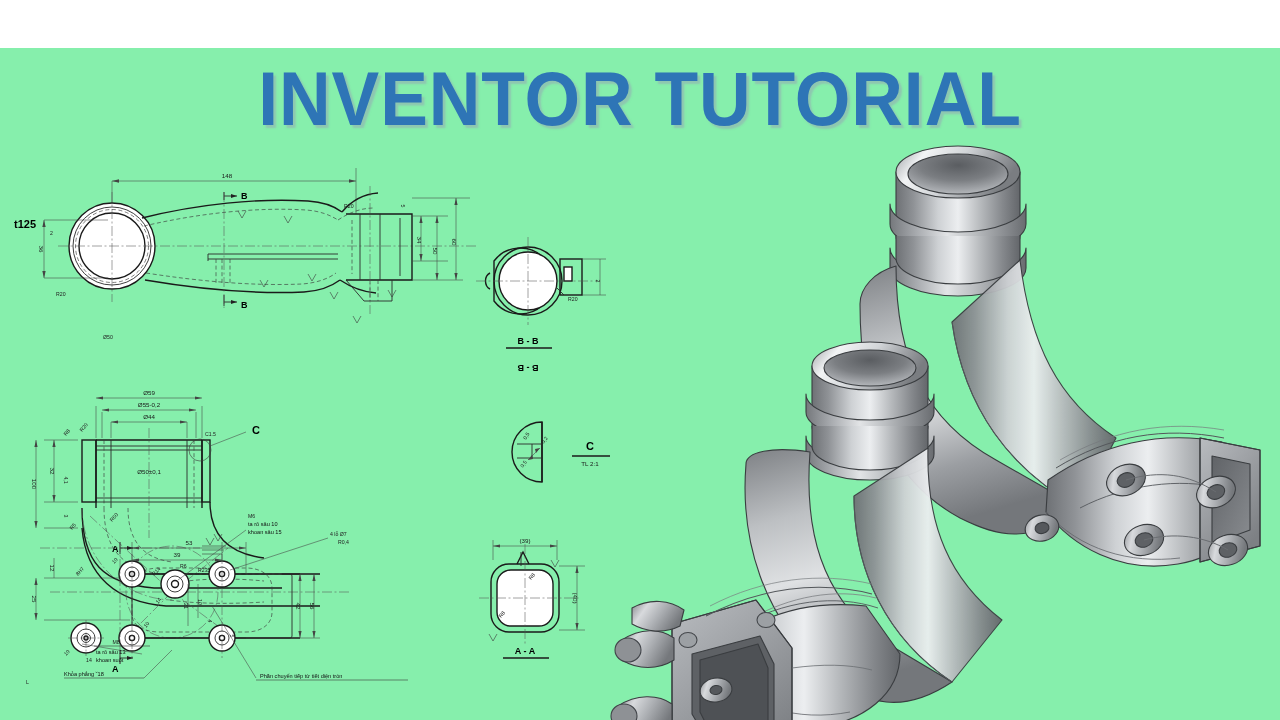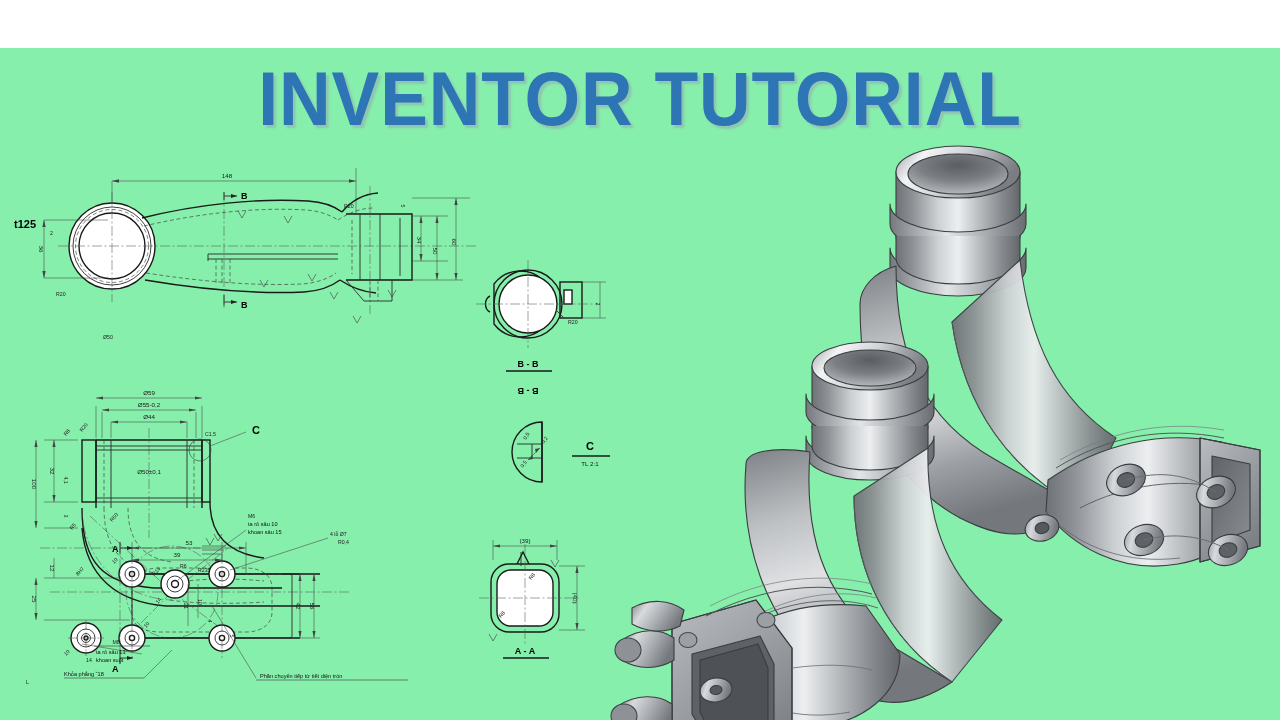--- a/index.html
+++ b/index.html
@@ -164,21 +164,21 @@
           <path class="ln-thin" d="M300 118 l4 7 l4 -7"></path>
           <path class="ln-thin" d="M322 136 l4 7 l4 -7"></path>
           <path class="ln-thin" d="M380 134 l4 7 l4 -7"></path>
           <path class="ln-thin" d="M345 160 l4 7 l4 -7"></path>
         </g>
         <text class="t5" x="95" y="183">Ø50</text>
       </g>
     </svg>
   </div>
 
-  <div class="dwg" style="left:468px;top:176px;">
+  <div class="dwg" style="left:468px;top:153px;">
     <svg width="170" height="180" viewBox="0 0 170 180">
       <defs>
         <pattern id="hh" width="5" height="5" patternUnits="userSpaceOnUse" patternTransform="rotate(45)">
           <line x1="0" y1="0" x2="0" y2="5" class="hatch"></line>
         </pattern>
       </defs>
       <g>
         <path class="ln-th" d="M26 60 A33 33 0 1 1 26 100 Z" fill="none"></path>
         <circle class="ln-th" cx="60" cy="80" r="34" fill="url(#hh)"></circle>
         <circle class="ln-th fillw" cx="60" cy="80" r="29"></circle>

